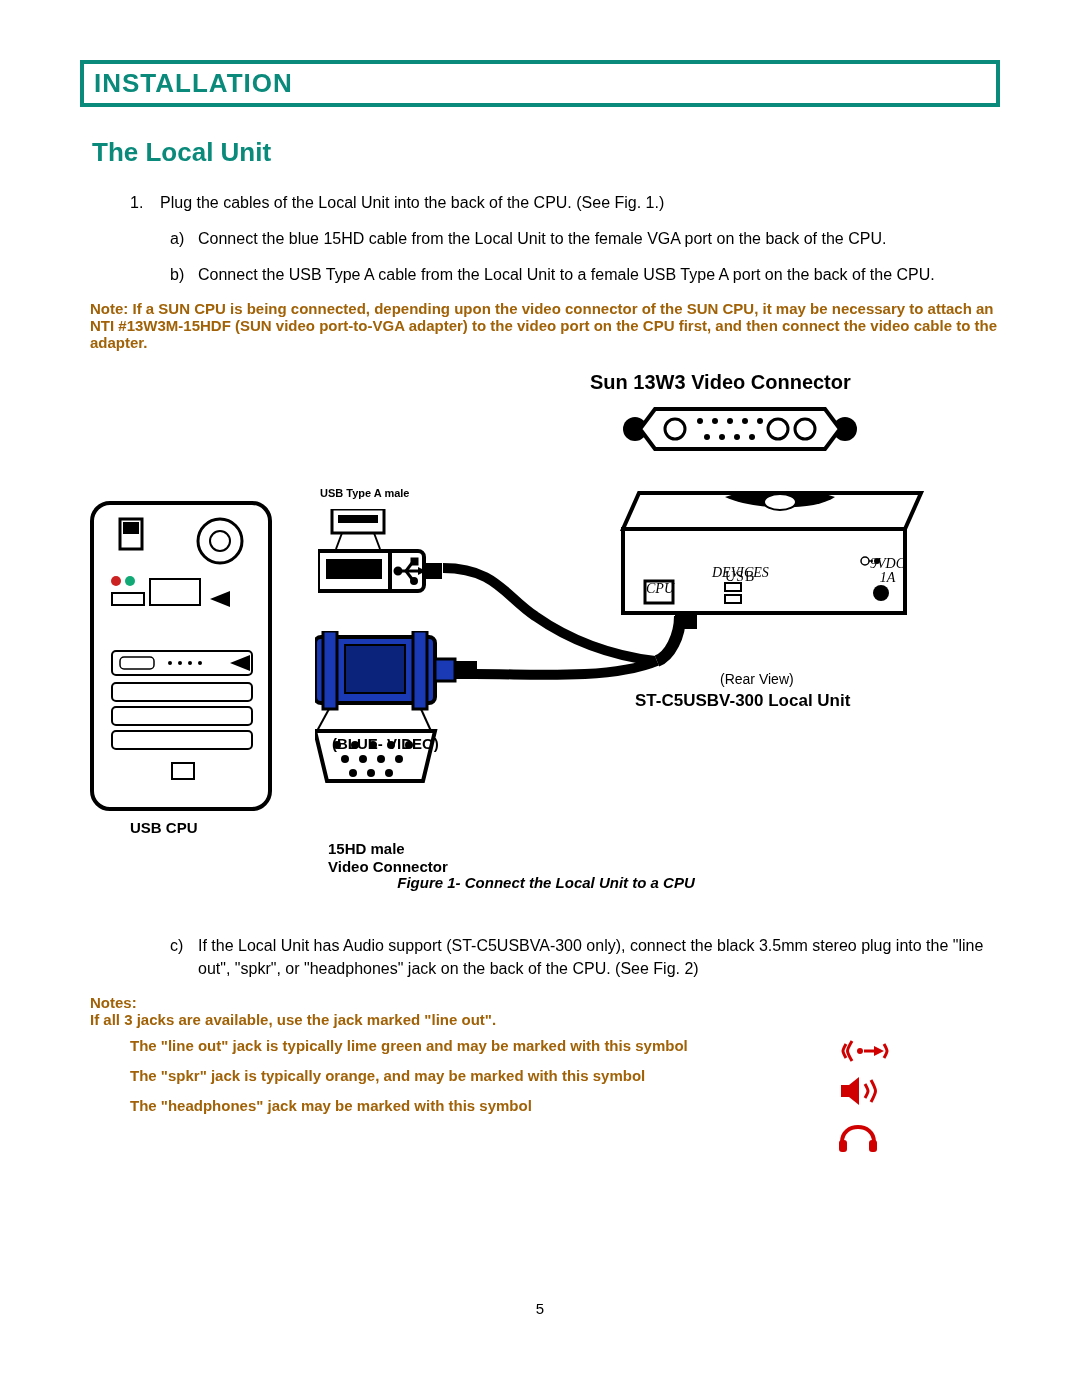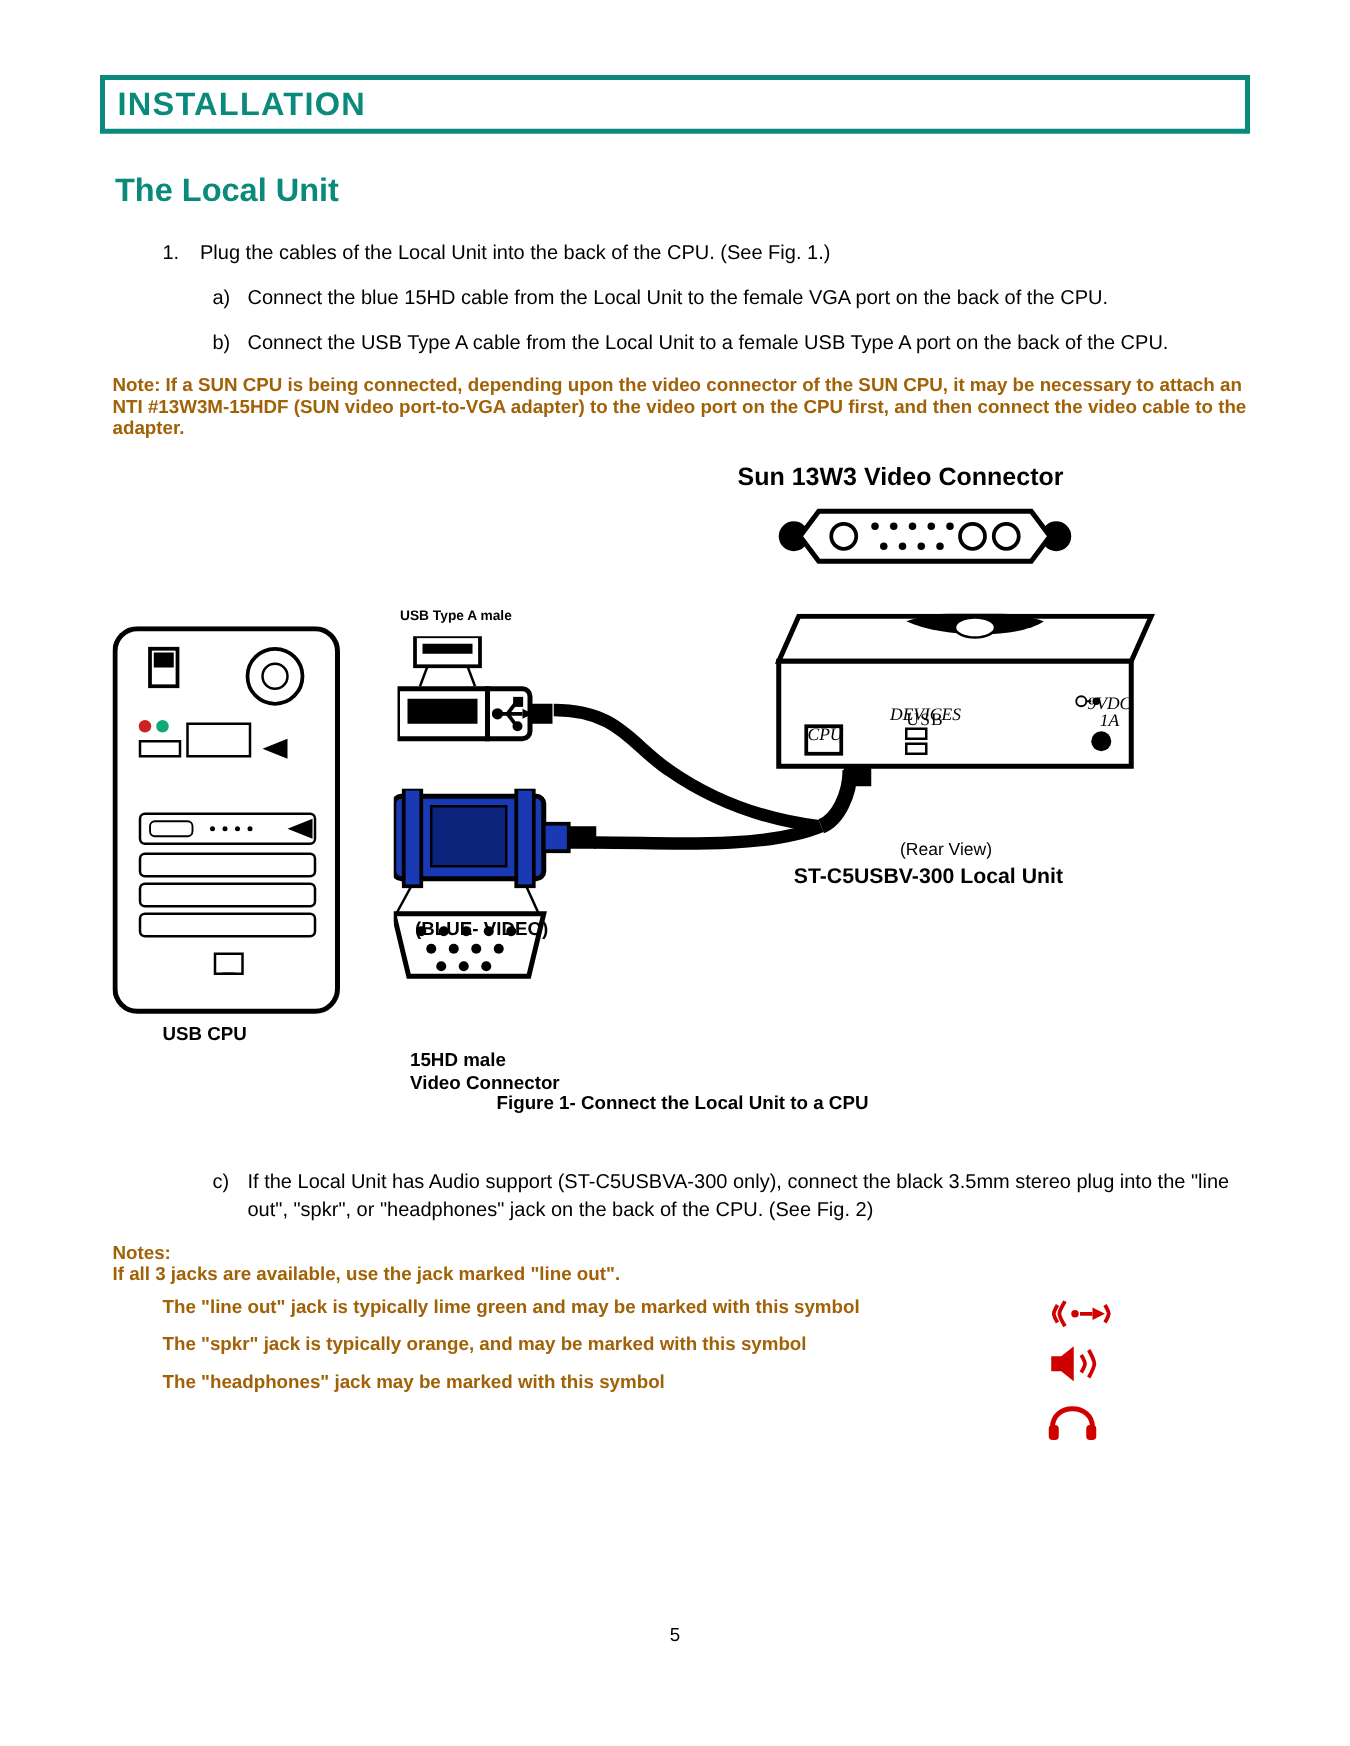--- a/index.html
+++ b/index.html
@@ -272,21 +272,21 @@
 
     <div class="flabel" style="left:252px; top:374px; font-size:15px;">(BLUE- VIDEO)</div>
     <div class="flabel" style="left:248px; top:444px; font-size:15px; line-height:1.2;margin-top:35px;">
       <span>15HD male</span><br>
       <span>Video Connector</span>
     </div>
     <div class="flabel" style="left:50px; top:458px; font-size:15px;">USB CPU</div>
     <div class="flabel-sm" style="left:640px; top:310px;">(Rear View)</div>
     <div class="flabel" style="left:555px; top:330px; font-size:17px;">ST-C5USBV-300 Local Unit</div>
 
-    <div class="fig-caption" style="position:absolute; left:12px; right:0; top:505px;">Figure 1- Connect the Local Unit to a CPU</div>
+    <div class="fig-caption" style="position:absolute; left:12px; right:0; top:505px;font-style:italic;">Figure 1- Connect the Local Unit to a CPU</div>
   </div>
 
   <div class="sub-row" style="margin-top:14px; margin-bottom:14px;">
     <span class="sub-lbl">c)</span>
     <span>If the Local Unit has Audio support (ST-C5USBVA-300 only), connect the black 3.5mm stereo plug into the "line out",  "spkr", or "headphones" jack on the back of the CPU.  (See Fig. 2)</span>
   </div>
 
   <div class="note-block2 red bold" style="position:relative;">
     <span>Notes:</span><br>
     <span>If all 3 jacks are available, use the jack marked "line out".</span>

